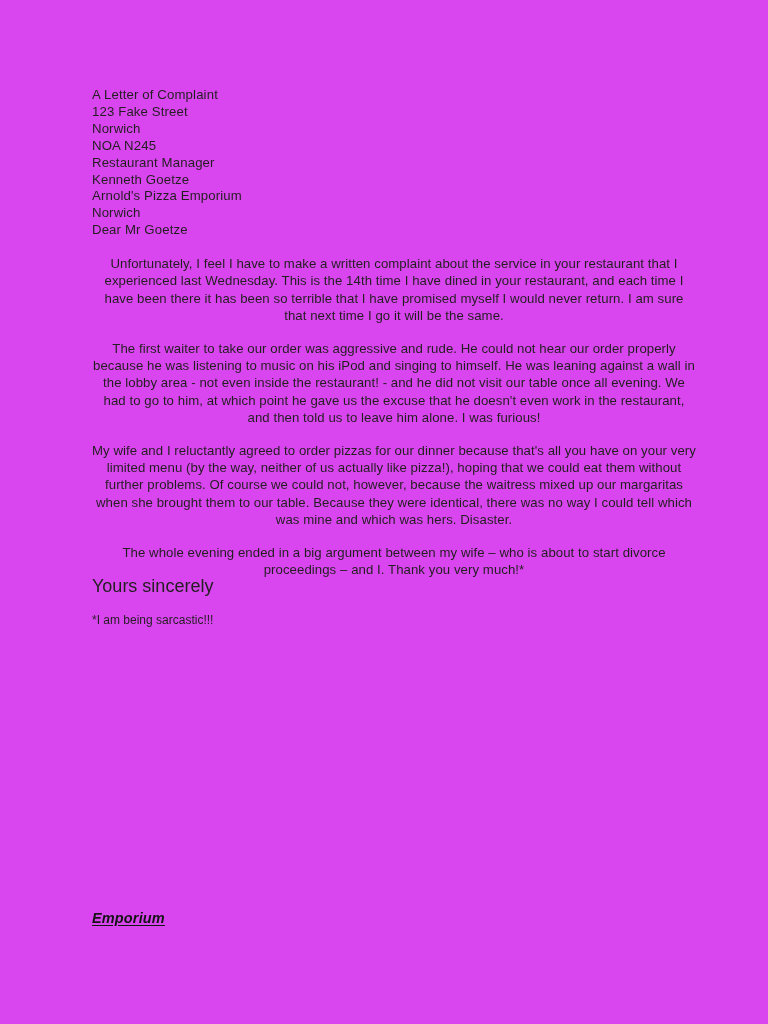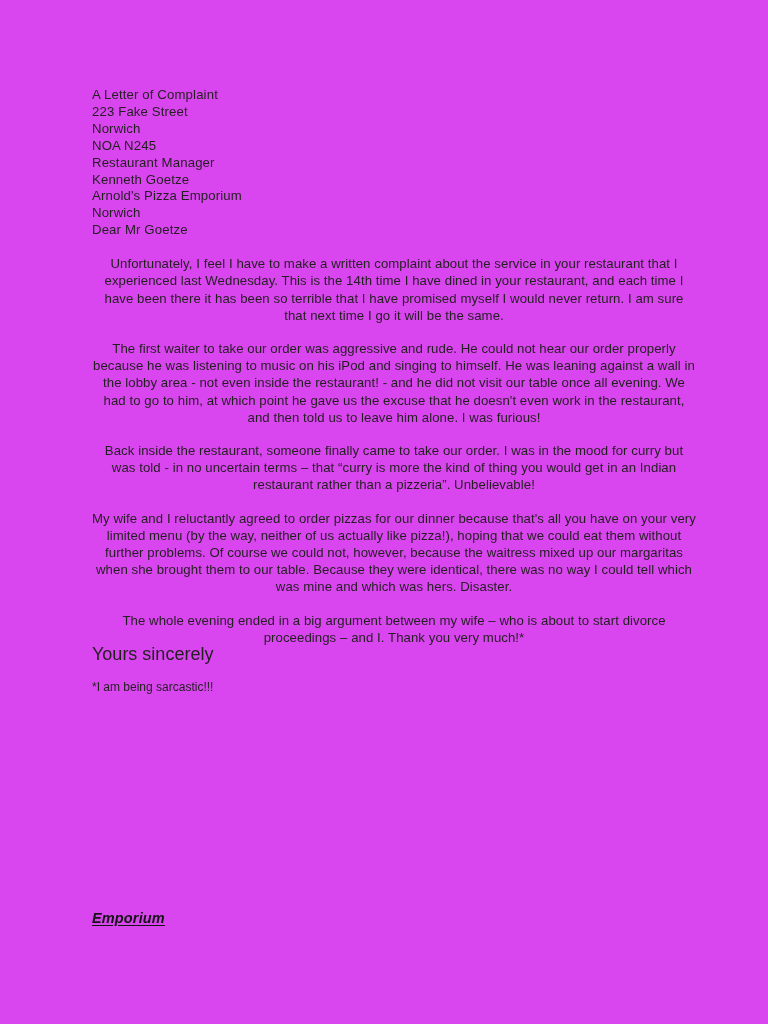--- a/index.html
+++ b/index.html
@@ -87,33 +87,32 @@
 </style>
 </head>
 <body>
 
 <div class="page">
 
   <div class="letter-body">
 
     <div class="addr-block">
       <div class="addr-line">A Letter of Complaint</div>
-      <div class="addr-line">223 Fake Street</div>
+      <div class="addr-line">123 Fake Street</div>
       <div class="addr-line">Norwich</div>
       <div class="addr-line">NOA N245</div>
       <div class="addr-line">Restaurant Manager</div>
       <div class="addr-line">Kenneth Goetze</div>
       <div class="addr-line">Arnold's Pizza Emporium</div>
       <div class="addr-line">Norwich</div>
       <div class="addr-line">Dear Mr Goetze</div>
     </div>
 
     <p class="para gap-before">Unfortunately, I feel I have to make a written complaint about the service in your restaurant that I experienced last Wednesday. This is the 14th time I have dined in your restaurant, and each time I have been there it has been so terrible that I have promised myself I would never return. I am sure that next time I go it will be the same.</p>
     <p class="para gap-before">The first waiter to take our order was aggressive and rude. He could not hear our order properly because he was listening to music on his iPod and singing to himself. He was leaning against a wall in the lobby area - not even inside the restaurant! - and he did not visit our table once all evening. We had to go to him, at which point he gave us the excuse that he doesn't even work in the restaurant, and then told us to leave him alone. I was furious!</p>
-    <p class="para gap-before">Back inside the restaurant, someone finally came to take our order. I was in the mood for curry but was told - in no uncertain terms – that “curry is more the kind of thing you would get in an Indian restaurant rather than a pizzeria”. Unbelievable!</p>
     <p class="para gap-before">My wife and I reluctantly agreed to order pizzas for our dinner because that's all you have on your very limited menu (by the way, neither of us actually like pizza!), hoping that we could eat them without further problems. Of course we could not, however, because the waitress mixed up our margaritas when she brought them to our table. Because they were identical, there was no way I could tell which was mine and which was hers. Disaster.</p>
     <p class="para gap-before">The whole evening ended in a big argument between my wife – who is about to start divorce proceedings – and I. Thank you very much!*</p>
 
     <div class="sign-off">Yours sincerely</div>
 
 
     <div class="footnote">*I am being sarcastic!!!</div>
 
   </div>
 

